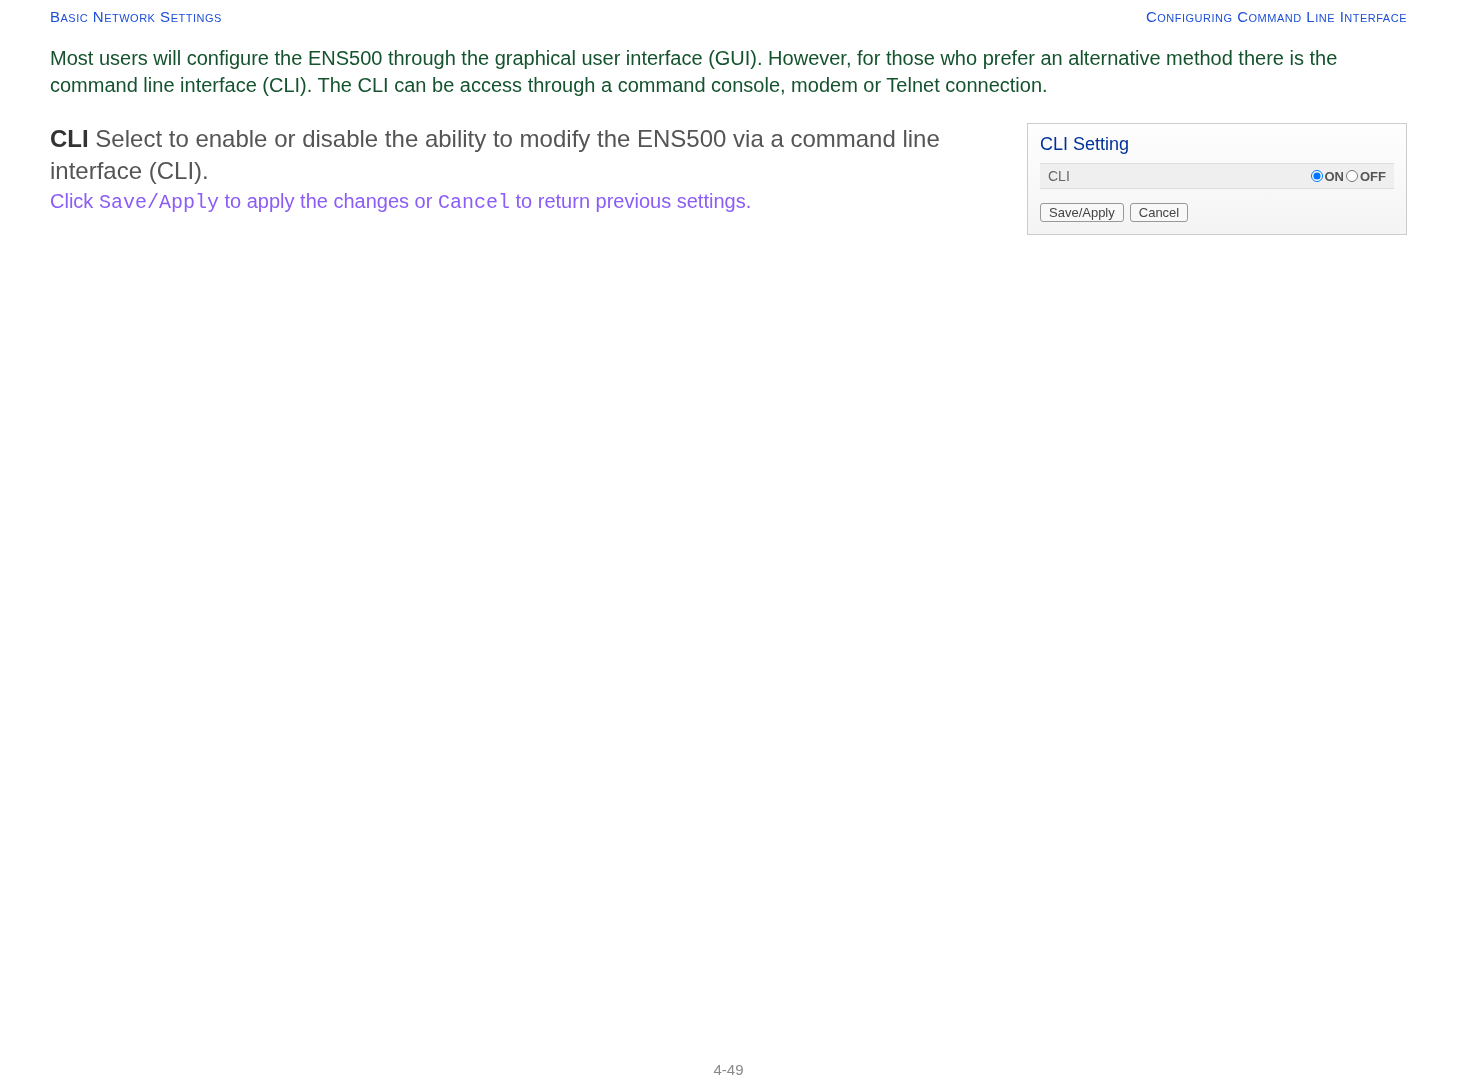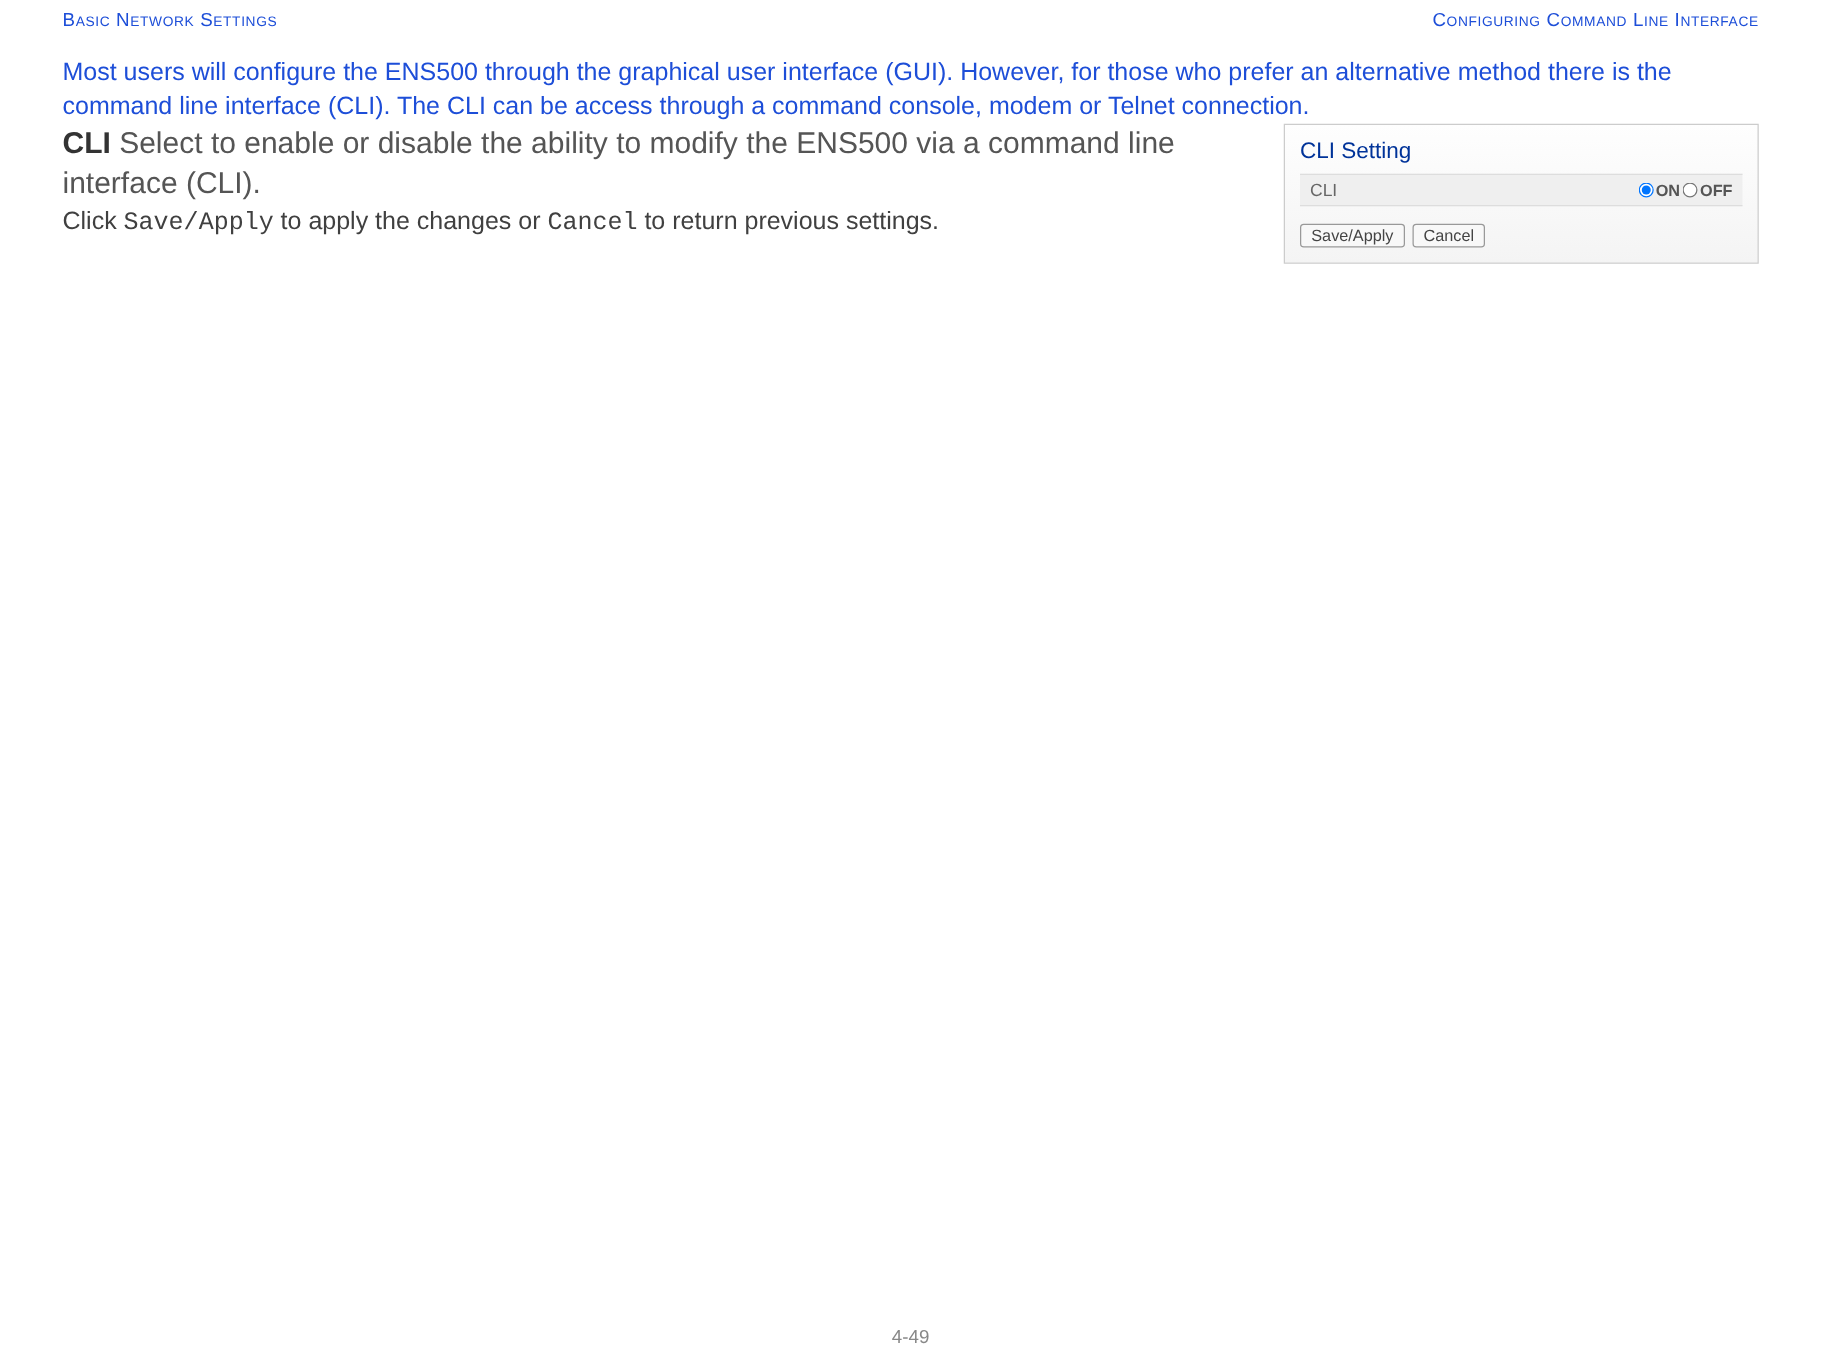--- a/index.html
+++ b/index.html
@@ -32,37 +32,37 @@
       font-family: Verdana, Geneva, sans-serif;
       font-size: 36px;
       font-weight: bold;
       font-style: italic;
       color: #222;
       margin-bottom: 28px;
       margin-top: 10px;
     }
     .body-para {
       font-size: 20px;
-      color: #1d4ed8;
+      color: #14532d;
       line-height: 1.35;
-      margin-bottom: 0;
+      margin-bottom: 24px;
       max-width: 1370px;
     }
     .cli-desc {
       font-size: 24px;
       color: #555;
       line-height: 1.35;
     }
     .cli-desc strong {
       color: #333;
       font-weight: bold;
     }
     .click-desc {
       font-size: 20px;
-      color: #404040;
+      color: #8b5cf6;
       line-height: 1.35;
     }
     .mono {
       font-family: "Courier New", Courier, monospace;
     }
     .two-col {
       display: flex;
       align-items: flex-start;
       gap: 20px;
     }

